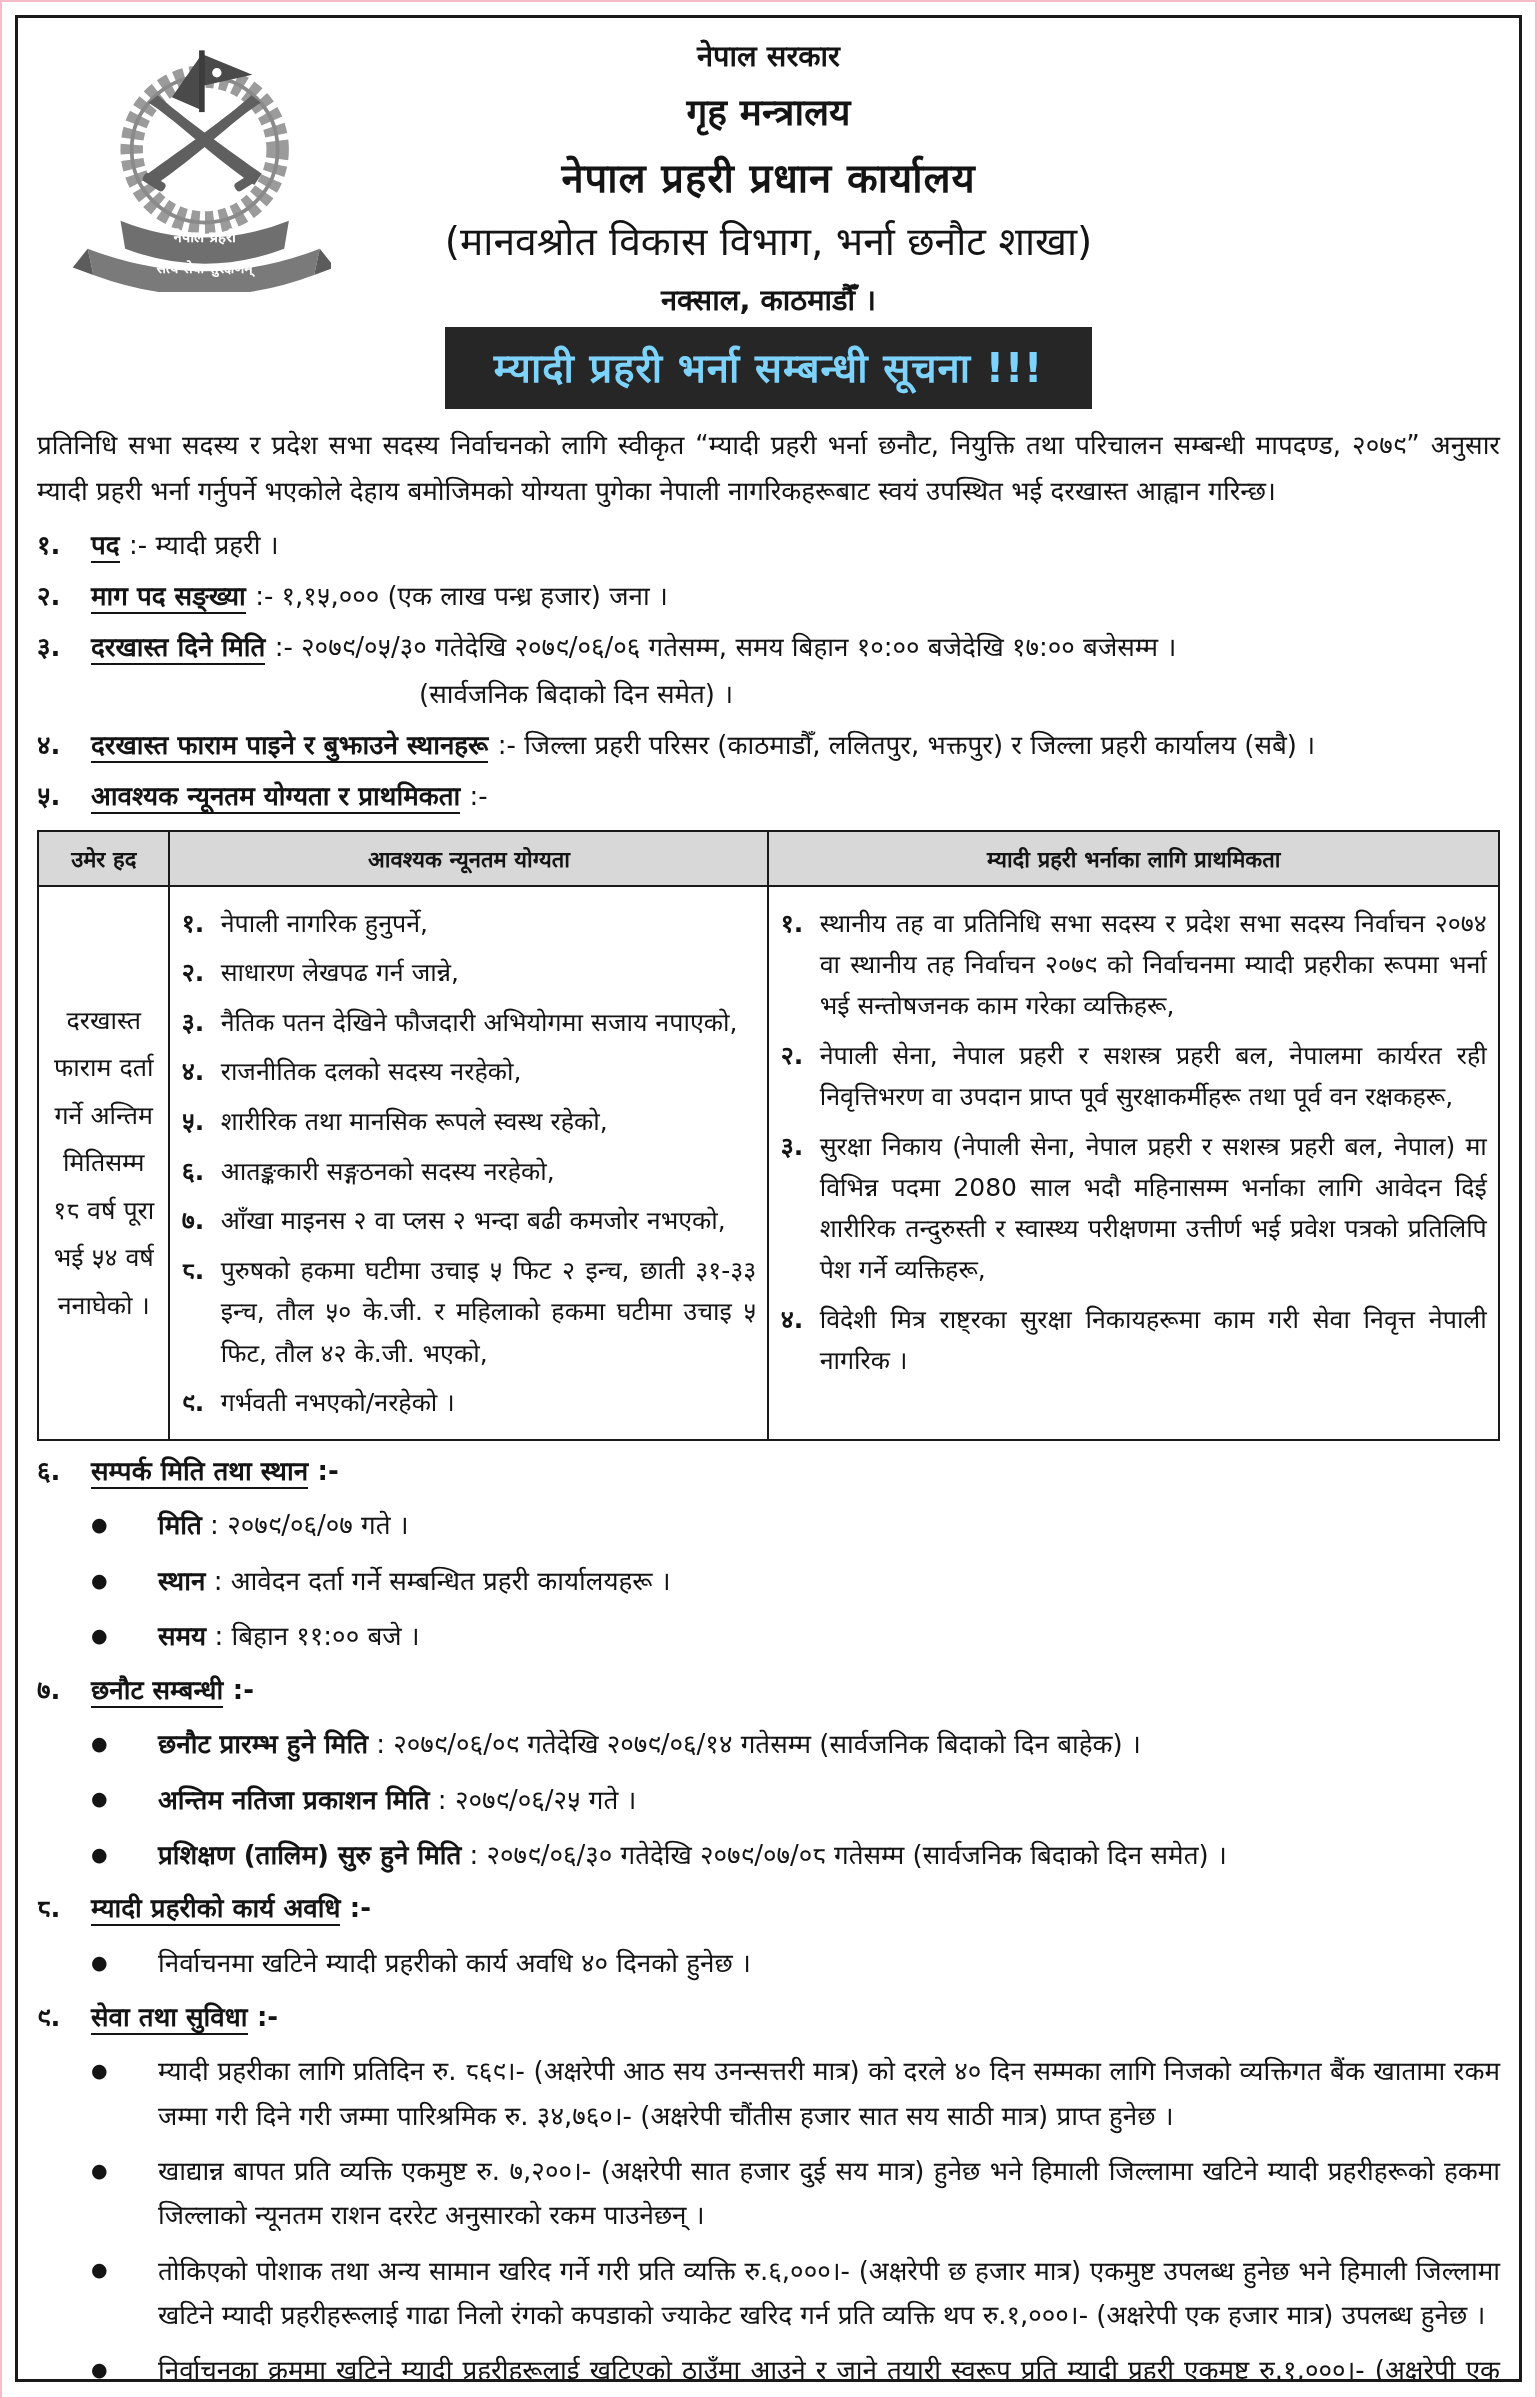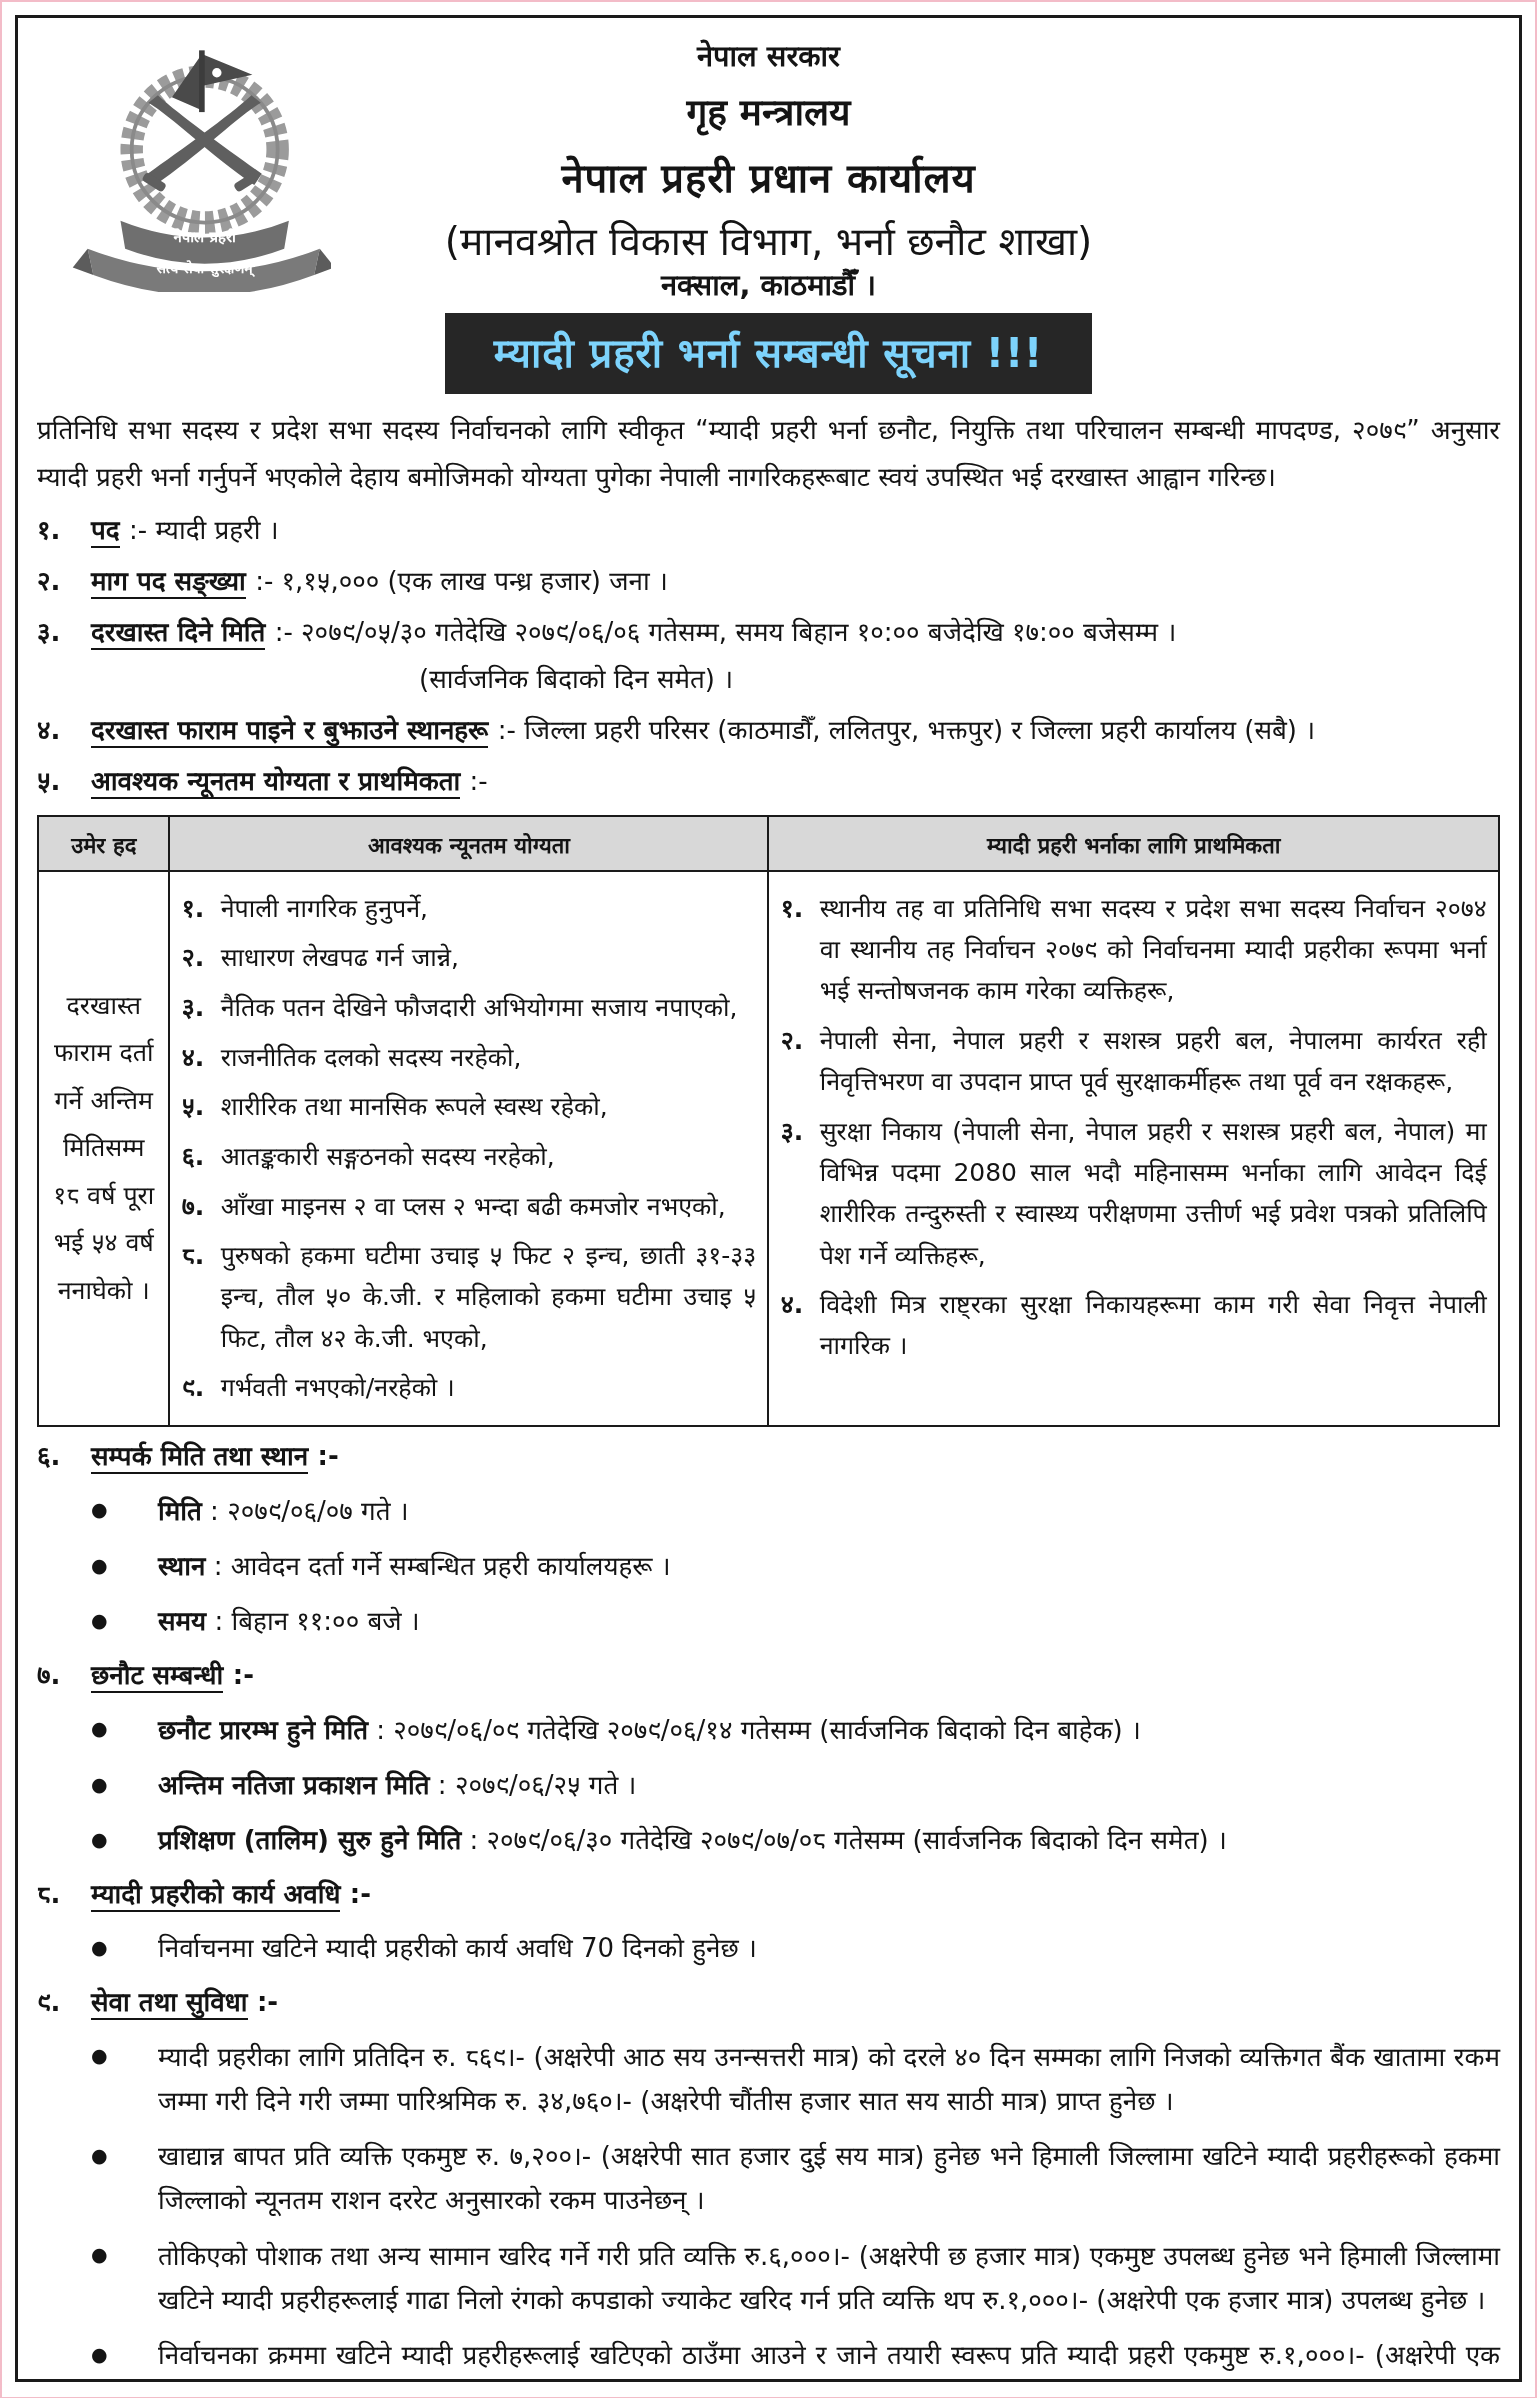--- a/index.html
+++ b/index.html
@@ -17,21 +17,21 @@
     overflow:hidden;
   }
   
   .hdr{position:relative;min-height:274px;}
   .logo{position:absolute;left:32px;top:7.5px;width:262px;height:255px;}
   .hdr-center{text-align:center;padding-top:5.6px;line-height:1.25;}
   .gov{font-size:29px;font-weight:600;margin-top:3.7px;}
   .ministry{font-size:37px;font-weight:700;margin-top:15px;}
   .office{font-size:40px;font-weight:800;margin-top:17px;letter-spacing:0.9px;}
   .dept{font-size:39px;font-weight:400;margin-top:15px;}
-  .addr{font-size:29px;font-weight:700;}
+  .addr{font-size:29px;font-weight:700;margin-top:15px;}
   
   .banner-wrap{text-align:center;margin:9.4px 0 13px 0;}
   .banner{
     display:inline-block;background:#262626;color:#7dd3fc;
     font-size:40px;font-weight:800;
     padding:11.2px 49px 15px 49px;letter-spacing:0.9px;
   }
   
   .intro{font-size:26px;line-height:1.8;text-align:justify;margin:3.7px 0 9.4px 0;}
   .num-item{display:flex;margin:9.4px 0;font-size:26px;line-height:1.6;}
@@ -288,21 +288,21 @@
     </div>
 
   <div class="num-item">
     <span class="num">८.</span>
     <div class="ibody"><span class="ilbl">म्यादी प्रहरीको कार्य अवधि</span><span class="isuffix">:-</span></div>
   </div>
   <div class="bullets">
 
       <div class="bullet-row">
         <span class="dot">●</span>
-        <div class="bbody"><span>निर्वाचनमा खटिने म्यादी प्रहरीको कार्य अवधि 70 दिनको हुनेछ ।</span></div>
+        <div class="bbody"><span>निर्वाचनमा खटिने म्यादी प्रहरीको कार्य अवधि ४० दिनको हुनेछ ।</span></div>
       </div>
     </div>
 
   <div class="num-item">
     <span class="num">९.</span>
     <div class="ibody"><span class="ilbl">सेवा तथा सुविधा</span><span class="isuffix">:-</span></div>
   </div>
   <div class="bullets">
 
       <div class="bullet-row">

